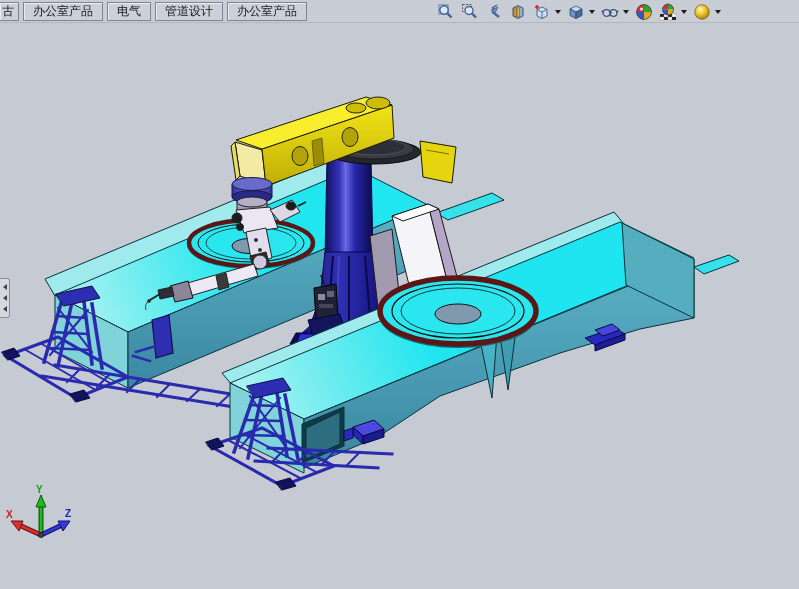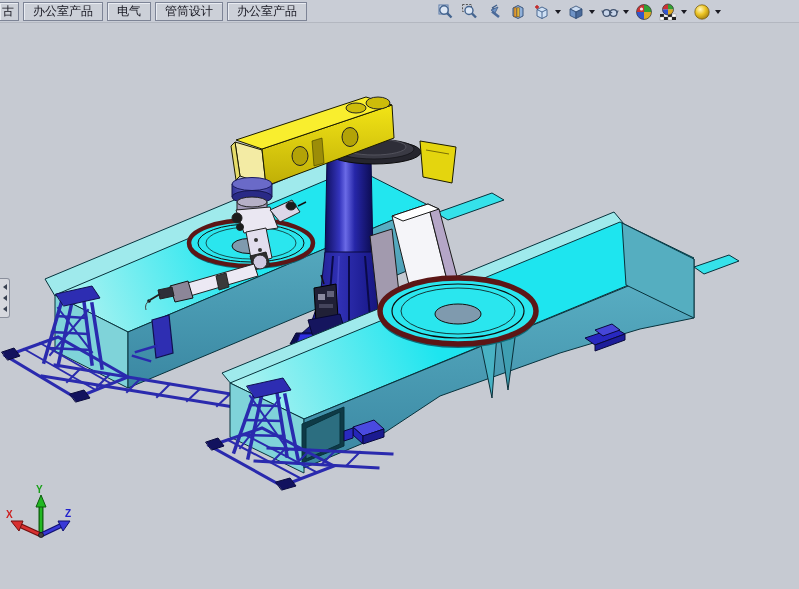--- a/index.html
+++ b/index.html
@@ -26,21 +26,21 @@
   .triad text{font-family:"Liberation Sans",sans-serif;font-size:10px;font-weight:bold;}
 </style>
 </head>
 <body>
 
 <div class="topbar">
   <div class="tabs">
     <div class="tab partial">古</div>
     <div class="tab">办公室产品</div>
     <div class="tab">电气</div>
-    <div class="tab">管筒设计</div>
+    <div class="tab">管道设计</div>
     <div class="tab">办公室产品</div>
   </div>
 
   <div class="viewtools">
 
     <span class="vicon">
       <svg width="18" height="18" viewBox="0 0 18 18">
         <rect x="2" y="2" width="9" height="9" fill="#e8eef8" stroke="#5a7aa8" stroke-width="1"></rect>
         <circle cx="7" cy="7" r="4.2" fill="#dce6f4" stroke="#44648f" stroke-width="1.4"></circle>
         <line x1="10.2" y1="10.2" x2="14.5" y2="14.5" stroke="#44648f" stroke-width="2.4"></line>

